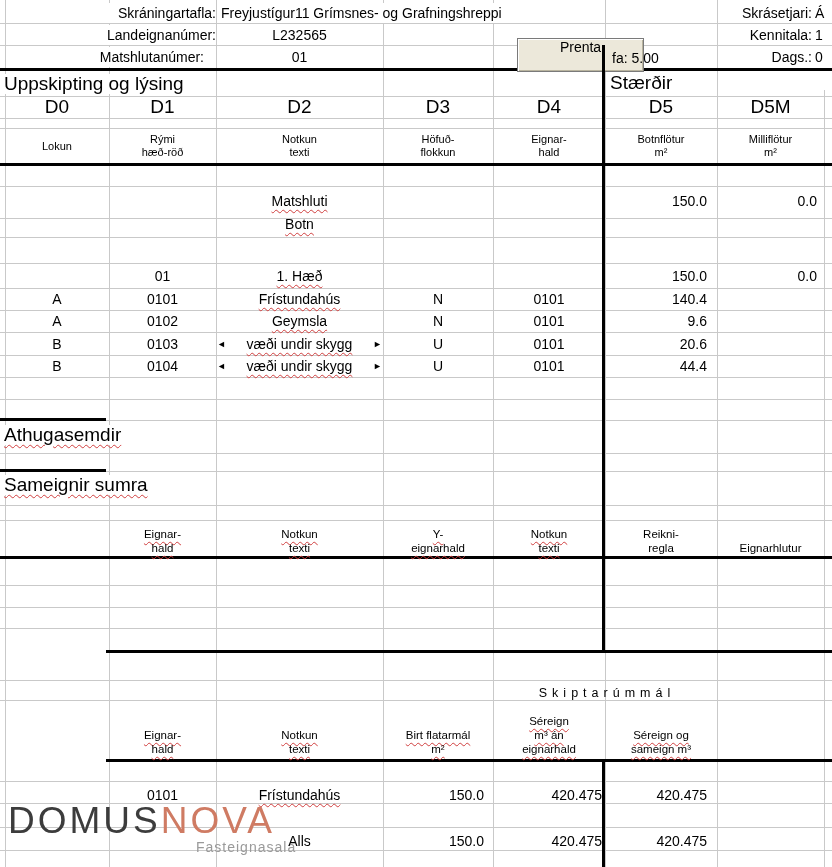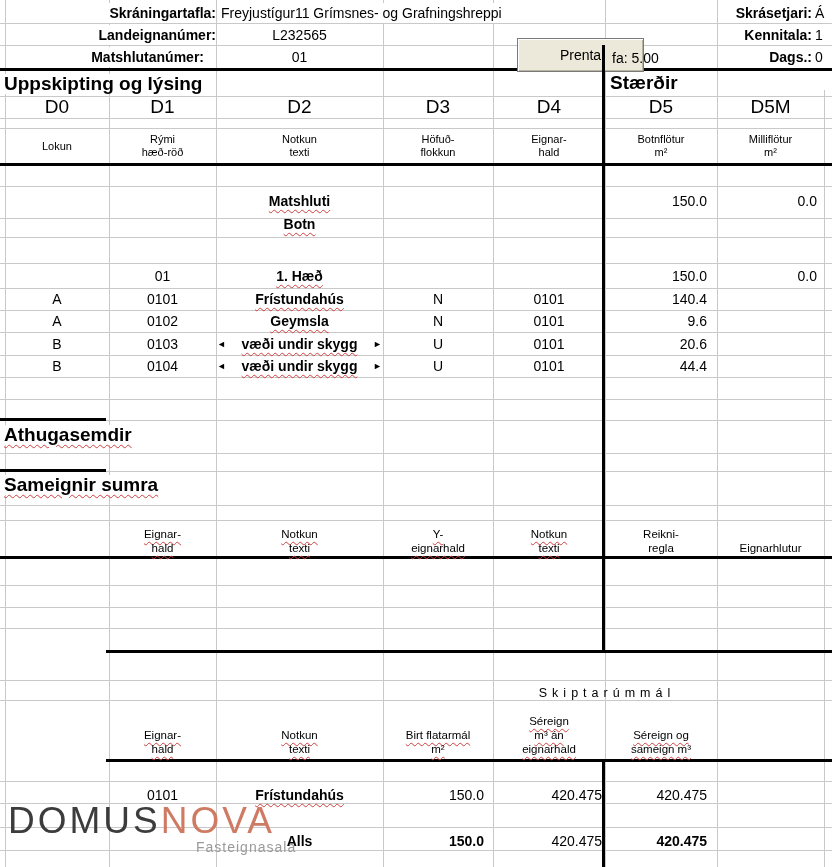--- a/index.html
+++ b/index.html
@@ -5,34 +5,34 @@
   html,body{margin:0;padding:0;background:#fff;}
   #sheet{
     position:relative;width:832px;height:867px;background:#fff;overflow:hidden;
     font-family:"Liberation Sans","DejaVu Sans",sans-serif;color:#000;
   }
   .hl{position:absolute;height:1px;background:#c9c9c9;}
   .thl{position:absolute;height:3px;background:#000;}
   .vl{position:absolute;width:1px;background:#c9c9c9;}
   .tvl{position:absolute;width:3px;background:#000;}
   .t{position:absolute;font-size:14px;line-height:20px;white-space:nowrap;}
-  .b{font-weight:bold;}
+  .b{font-weight:normal;}
   .ctr{text-align:center;}
   .rt{text-align:right;}
   .wbg{background:#fff;}
   .wavy{text-decoration-line:underline;text-decoration-style:wavy;text-decoration-color:#d03f3f;text-decoration-thickness:1px;text-underline-offset:3px;}
   .pre{white-space:pre-line;}
   .sub{position:absolute;font-size:11px;line-height:13px;text-align:center;display:flex;align-items:center;justify-content:center;}
   .hdr{position:absolute;font-size:11.5px;line-height:14px;text-align:center;display:flex;align-items:flex-end;justify-content:center;}
   .big{font-size:19px;}
   .btn{
     position:absolute;left:517px;top:38px;width:125px;height:32px;
     background:#ece8da;border:1px solid #7a7a7a;
     box-shadow:inset 1px 1px 0 #ffffff, inset -1px -1px 0 #b9b49f;
-    font-size:14px;display:flex;align-items:center;justify-content:center;cursor:pointer;
+    font-size:14px;display:flex;align-items:flex-start;justify-content:center;cursor:pointer;
   }
   .trunc{position:absolute;display:flex;align-items:center;justify-content:space-between;font-size:14px;line-height:20px;}
   .arrow{font-size:9px;line-height:20px;}
   .logo1{position:absolute;left:8px;top:800px;font-size:37px;line-height:42px;letter-spacing:3px;color:#3c3c3c;}
   .logo2{color:#cf7b63;}
   .tagline{position:absolute;left:196px;top:839px;font-size:14px;letter-spacing:1px;color:#9a9a9a;}
   .spaced{letter-spacing:5px;}
 </style>
 </head>
 <body>

